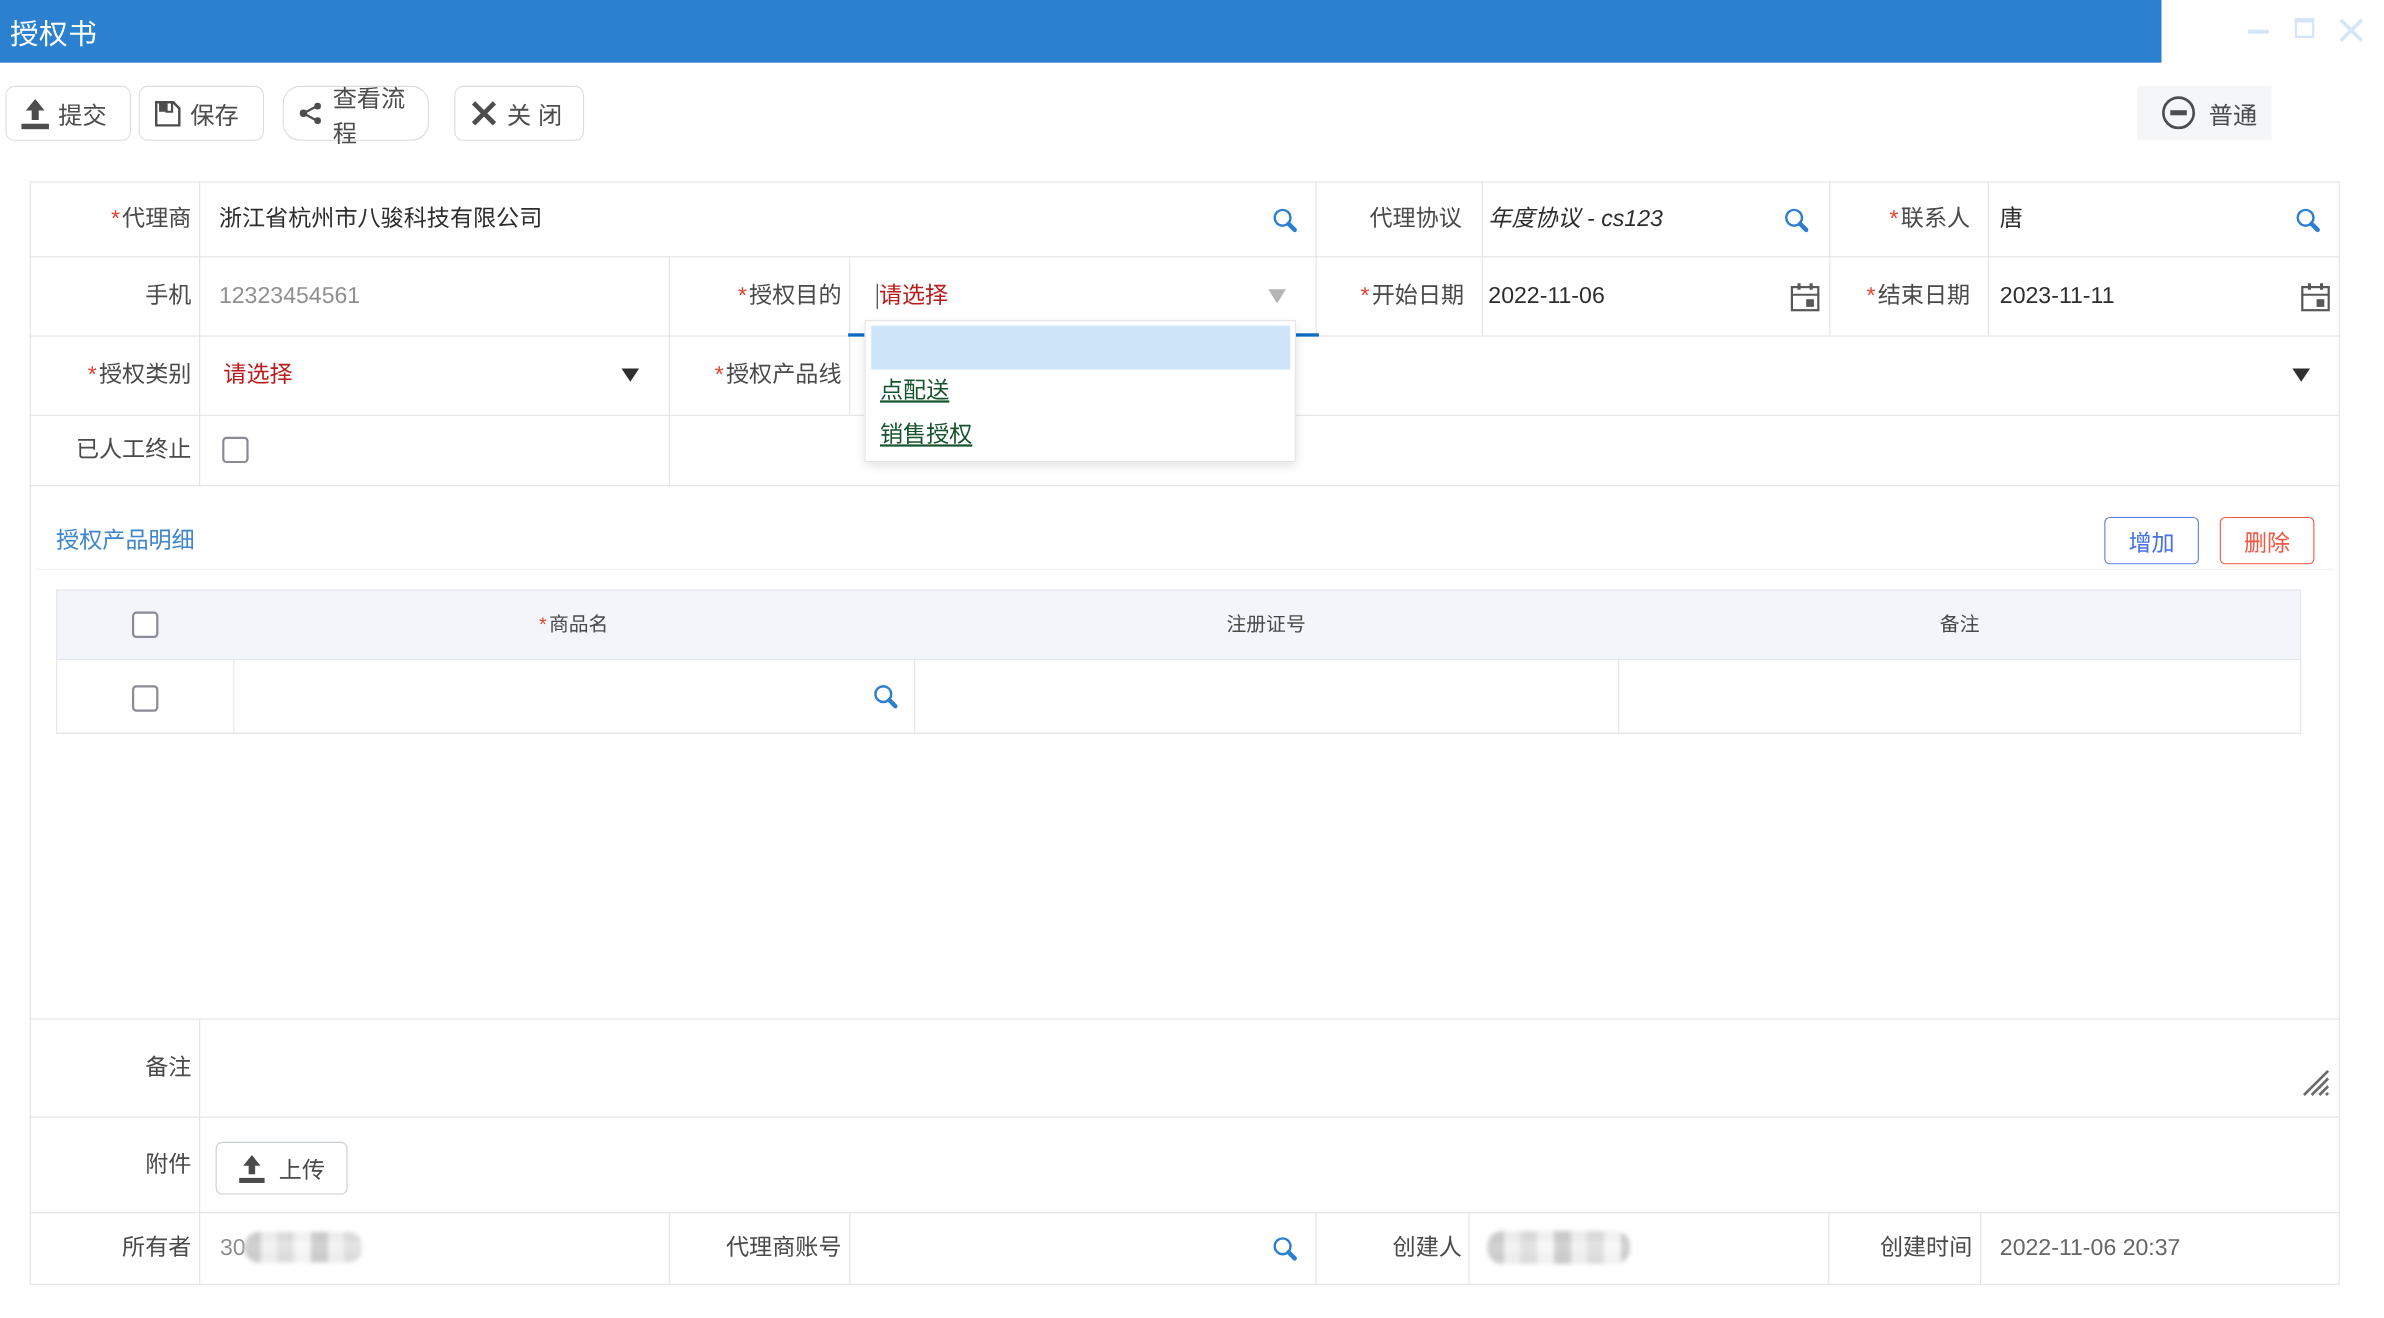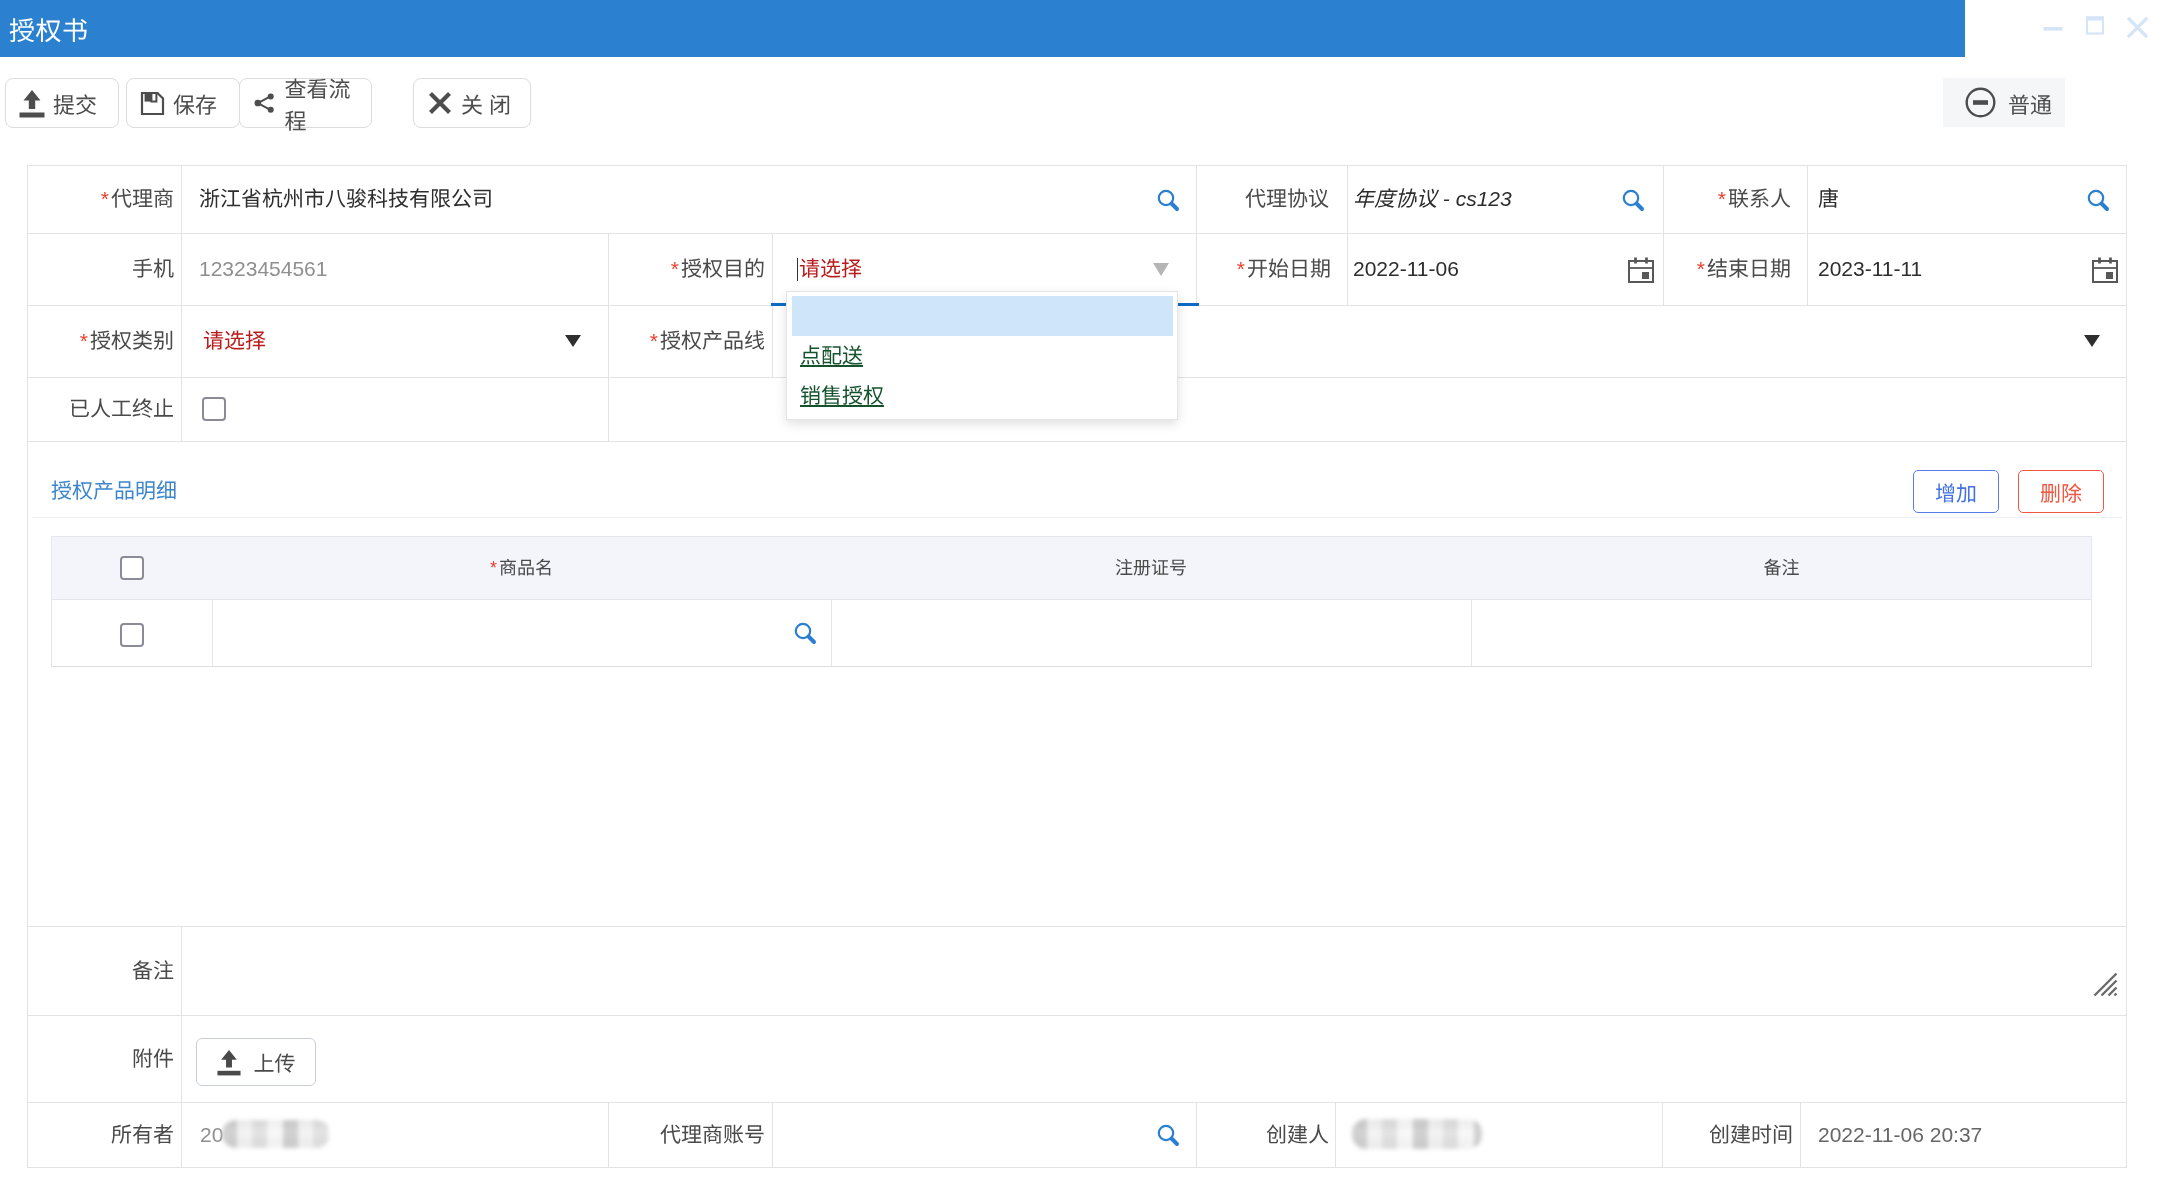--- a/index.html
+++ b/index.html
@@ -108,21 +108,21 @@
     <span>提交</span>
   </div>
   <div class="tbtn" style="left:126px;width:114px;">
     <svg width="25" height="25" viewBox="0 0 25 25">
       <path d="M2 2 H17.5 L23 7.5 V23 H2 Z" fill="none" stroke="#4d4d4d" stroke-width="2.2" stroke-linejoin="miter"></path>
       <rect x="4.6" y="2" width="6.8" height="8.6" fill="#4d4d4d"></rect>
       <path d="M11.4 2 V10.6 H16.4 V2.5" fill="none" stroke="#4d4d4d" stroke-width="2"></path>
     </svg>
     <span>保存</span>
   </div>
-  <div class="tbtn" style="left:239px;width:133px;">
+  <div class="tbtn" style="left:257px;width:133px;border-radius:16px;">
     <svg width="28" height="28" viewBox="0 0 28 28">
       <circle cx="21.2" cy="6.2" r="3.6" fill="#4d4d4d"></circle>
       <circle cx="21.2" cy="22" r="3.6" fill="#4d4d4d"></circle>
       <circle cx="5.8" cy="14" r="4" fill="#4d4d4d"></circle>
       <path d="M8.6 12.6 L18.6 7.2 M8.6 15.6 L18.6 21" stroke="#4d4d4d" stroke-width="2.4"></path>
     </svg>
     <span>查看流程</span>
   </div>
   <div class="tbtn" style="left:413px;width:118px;">
     <svg width="26" height="26" viewBox="0 0 26 26">
@@ -267,21 +267,21 @@
 
   <div class="hline" style="left:27px;top:1102px;width:2100px;"></div>
   <div class="vline" style="left:608px;top:1102px;height:65px;"></div>
   <div class="vline" style="left:772px;top:1102px;height:65px;"></div>
   <div class="vline" style="left:1196px;top:1102px;height:65px;"></div>
   <div class="vline" style="left:1335px;top:1102px;height:65px;"></div>
   <div class="vline" style="left:1662px;top:1102px;height:65px;"></div>
   <div class="vline" style="left:1800px;top:1102px;height:65px;"></div>
 
   <div class="lab" style="left:27px;width:147px;top:1102px;height:65px;line-height:65px;"><span>所有者</span></div>
-  <div class="val gray" style="left:200px;top:1102px;height:65px;line-height:65px;">20</div>
+  <div class="val gray" style="left:200px;top:1102px;height:65px;line-height:65px;">30</div>
   <div class="blur-block" style="left:222px;top:1120px;width:108px;height:28px;"></div>
 
   <div class="lab" style="left:608px;width:157px;top:1102px;height:65px;line-height:65px;"><span>代理商账号</span></div>
   <div style="position:absolute;left:773px;top:1103px;width:422px;height:63px;"></div>
   <svg style="position:absolute;left:1156px;top:1123px;" width="25" height="25" viewBox="0 0 25 25">
     <circle cx="10" cy="10" r="7.2" fill="none" stroke="#2b7fd0" stroke-width="2.2"></circle>
     <line x1="15.5" y1="15.5" x2="21" y2="21" stroke="#2b7fd0" stroke-width="4" stroke-linecap="round"></line>
   </svg>
 
   <div class="lab" style="left:1196px;width:133px;top:1102px;height:65px;line-height:65px;"><span>创建人</span></div>

